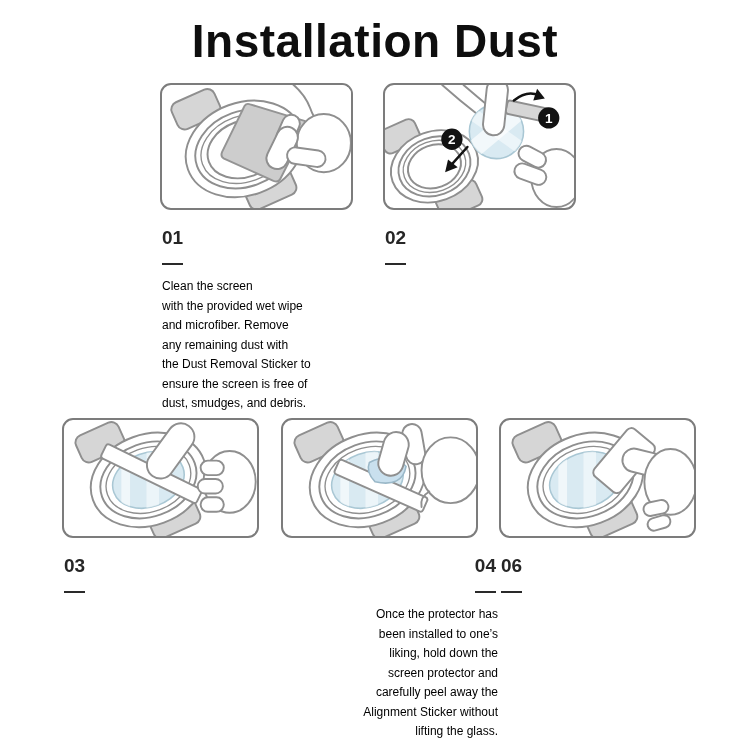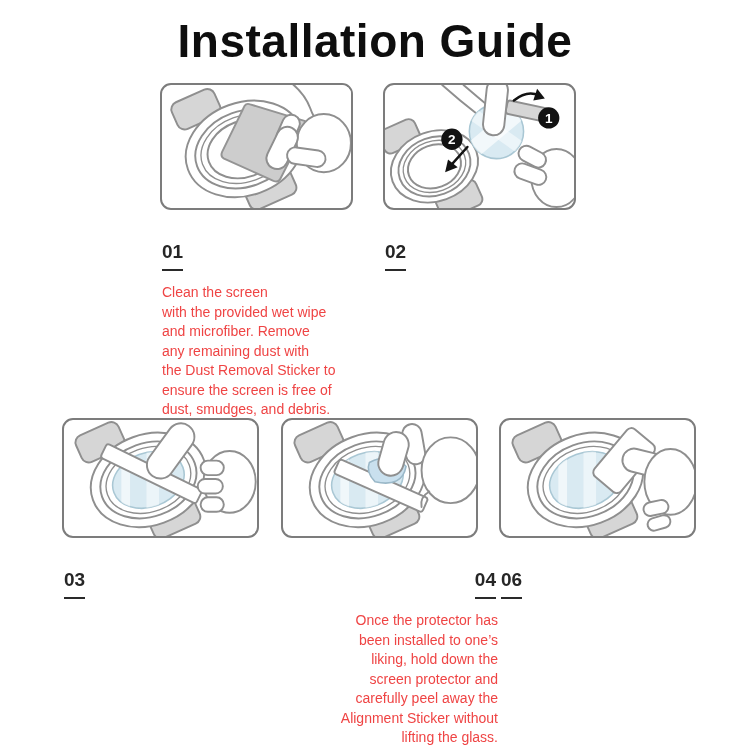--- a/index.html
+++ b/index.html
@@ -5,43 +5,43 @@
   html,body{margin:0;padding:0;background:#fff;}
   .page{position:relative;width:750px;height:750px;background:#fff;overflow:hidden;
         font-family:"Liberation Sans",sans-serif;}
   .title{position:absolute;top:14px;left:0;width:750px;margin:0;text-align:center;
          font-size:46px;font-weight:bold;color:#0e0e0e;letter-spacing:0.5px;}
   .step{position:absolute;}
   .fig{border:2.2px solid #7c7c7c;border-radius:11px;overflow:hidden;background:#fff;box-sizing:border-box;}
   .fig-top{width:193px;height:127px;}
   .fig-bot{width:197px;height:120px;}
   .fig svg{display:block;width:100%;height:100%;}
-  .num{display:inline-block;margin:32px 2px 0 2px;font-size:19px;font-weight:bold;color:#262626;
-       border-bottom:2.5px solid #2a2a2a;padding-bottom:8px;line-height:1;}
-  .desc{margin:12px 0 0 2px;width:215px;font-size:14px;line-height:19.5px;color:#ef4444;
+  .num{display:inline-block;margin:18px 2px 0 2px;font-size:19px;font-weight:bold;color:#262626;
+       border-bottom:2.5px solid #2a2a2a;padding-bottom:16px;line-height:1;}
+  .desc{margin:12px 0 0 2px;width:215px;font-size:12px;line-height:19.5px;color:#000000;
         white-space:pre-line;}
   
   .ln{fill:none;stroke:#8f8f8f;stroke-width:2;stroke-linecap:round;stroke-linejoin:round;}
   .lt{stroke-width:1.4;}
   .fw{fill:#fff;stroke:#8f8f8f;stroke-width:2;stroke-linejoin:round;}
   .fg{fill:#d6d6d6;stroke:#8f8f8f;stroke-width:2;stroke-linejoin:round;}
   .fb{fill:#d9eaf2;stroke:#a9c7d4;stroke-width:1.6;}
   .fb2{fill:#c9e0ee;stroke:#9ab8c8;stroke-width:1.6;}
   .cloth{fill:#cdcdcd;stroke:#949494;stroke-width:2;stroke-linejoin:round;}
   .badge{fill:#121212;}
   .badge-t{fill:#fff;font-family:"Liberation Sans",sans-serif;font-size:14px;font-weight:bold;text-anchor:middle;}
   .arr{fill:none;stroke:#121212;stroke-width:2.6;stroke-linecap:round;}
   .arrh{fill:#121212;}
 </style>
 </head>
 <body>
 
 <div class="page">
 
-  <h1 class="title">Installation Guide</h1>
+  <h1 class="title">Installation Dust</h1>
 
   <section class="step" style="left:160px;top:83px;">
     <div class="fig fig-top">
       <svg viewBox="0 0 193 127">
         <g>
           <rect class="fg" x="10" y="10" width="48" height="30" rx="8" transform="rotate(-24 34 25)"></rect>
           <rect class="fg" x="84" y="90" width="52" height="32" rx="8" transform="rotate(-24 110 106)"></rect>
           <ellipse class="fw" cx="84" cy="66" rx="62" ry="48" transform="rotate(-20 84 66)"></ellipse>
           <ellipse class="ln" cx="84" cy="66" rx="52" ry="39" transform="rotate(-20 84 66)"></ellipse>
           <ellipse class="ln lt" cx="84" cy="66" rx="46" ry="34" transform="rotate(-20 84 66)"></ellipse>

